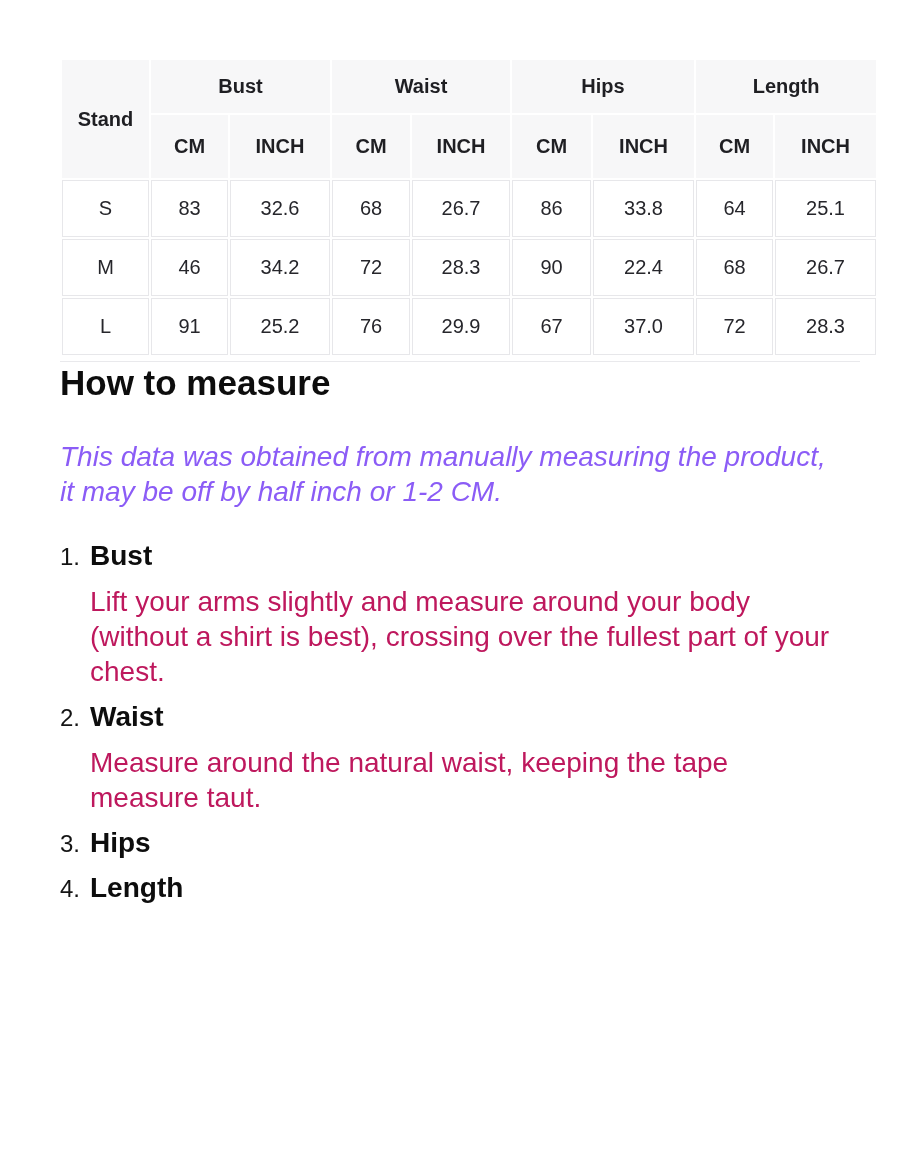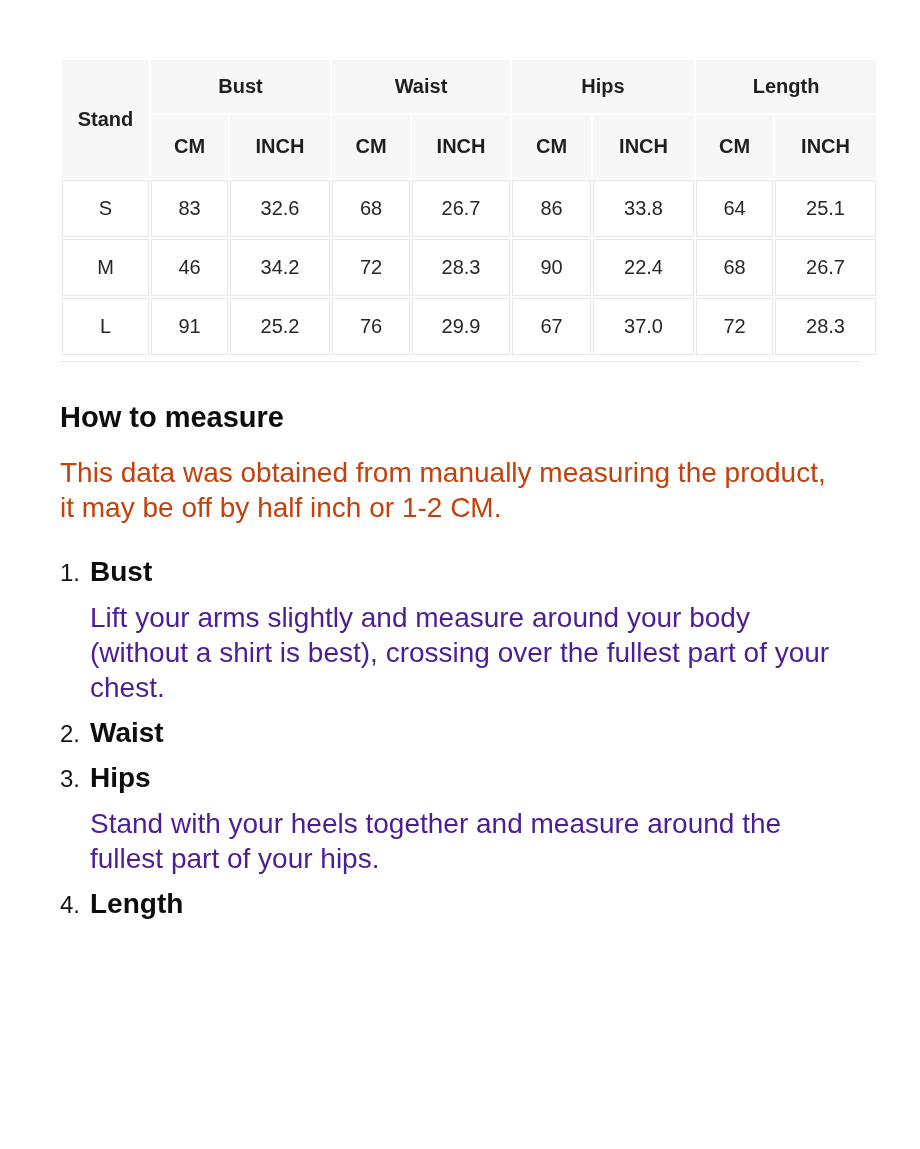--- a/index.html
+++ b/index.html
@@ -39,32 +39,32 @@
     border: 1px solid #e7e7ea;
     text-align: center;
     vertical-align: middle;
     padding: 16px 6px;
     color: #26262b;
   }
 
   
   .htm-section { margin: 0 60px; }
   h2.htm-heading {
-    margin-top: 34px;
-    font-size: 29px;
+    font-size: 35px;
     line-height: 42px;
     font-weight: 700;
     color: #0d0d0d;
   }
   p.htm-intro {
-    margin-top: 17px;
+    margin-top: 35px;
     max-width: 780px;
     font-size: 28px;
     line-height: 35px;
-    color: #c2410c;
+    color: #8b5cf6;
+    font-style: italic;
   }
   ol.steps {
     list-style: none;
     margin-top: 29px;
   }
   ol.steps li + li { margin-top: 10px; }
   .term-row {
     display: flex;
     align-items: baseline;
   }
@@ -79,21 +79,21 @@
     line-height: 35px;
     font-weight: 700;
     color: #0d0d0d;
   }
   .step-desc {
     margin-left: 30px;
     margin-top: 11px;
     max-width: 743px;
     font-size: 28px;
     line-height: 35px;
-    color: #4c1d95;
+    color: #be185d;
   }
 </style>
 </head>
 <body>
 
 <div class="table-wrap">
   <table class="size-chart">
     <colgroup>
       <col style="width:87px">
         <col style="width:77px">
@@ -172,27 +172,27 @@
         <span class="step-number">1.</span>
         <span class="step-term">Bust</span>
       </div>
       <p class="step-desc">Lift your arms slightly and measure around your body (without a shirt is best), crossing over the fullest part of your chest.</p>
     </li>
     <li>
       <div class="term-row">
         <span class="step-number">2.</span>
         <span class="step-term">Waist</span>
       </div>
+      <p class="step-desc">Measure around the natural waist, keeping the tape measure taut.</p>
     </li>
     <li>
       <div class="term-row">
         <span class="step-number">3.</span>
         <span class="step-term">Hips</span>
       </div>
-      <p class="step-desc">Stand with your heels together and measure around the fullest part of your hips.</p>
     </li>
     <li>
       <div class="term-row">
         <span class="step-number">4.</span>
         <span class="step-term">Length</span>
       </div>
     </li>
   </ol>
 </div>
 

